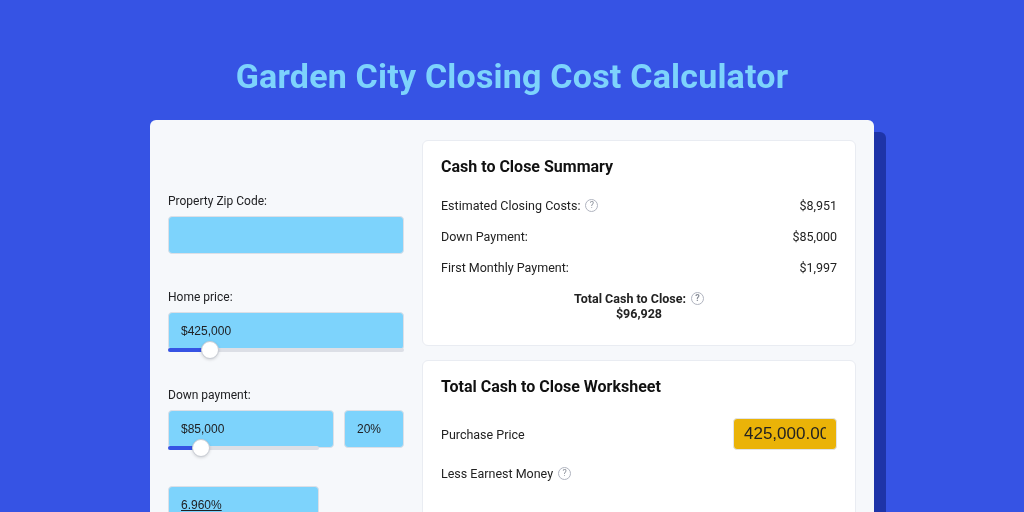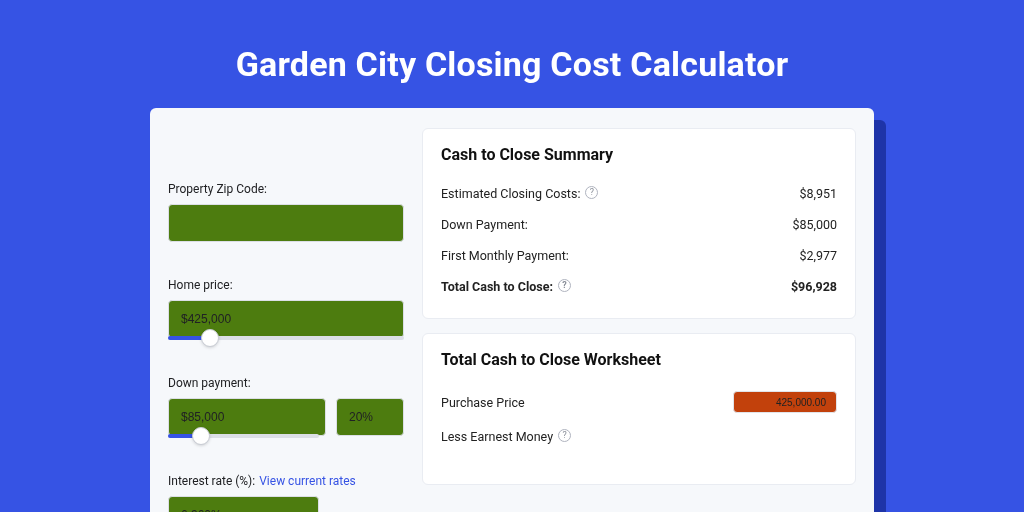--- a/index.html
+++ b/index.html
@@ -1,24 +1,24 @@
 <!DOCTYPE html>
 <html><head>
 <meta charset="utf-8">
 <style>
   * { box-sizing: border-box; margin: 0; padding: 0; }
   html, body { width: 1024px; height: 512px; overflow: hidden; font-family: -apple-system, BlinkMacSystemFont, "Segoe UI", Roboto, Helvetica, Arial, sans-serif; }
   body { background: #3653e4; }
 
   .hero-title {
-    color: #ffffff;
+    color: #7dd3fc;
     font-size: 34px;
     font-weight: 700;
     text-align: center;
-    padding-top: 44px;
+    padding-top: 56px;
     letter-spacing: 0.2px;
   }
 
   .app-shell-wrap {
     position: relative;
     width: 724px;
     margin: 24px auto 0 auto;
   }
   .shadow-card {
     position: absolute;
@@ -45,30 +45,30 @@
     color: #202124;
     margin-bottom: 8px;
     display: flex;
     align-items: baseline;
     gap: 4px;
   }
   .field-label a { color: #3653e4; text-decoration: none; font-size: 12px; }
   .text-input {
     width: 100%;
     height: 38px;
-    background: #4d7c0f;
+    background: #7dd3fc;
     border: 1px solid #dcdfe6;
     border-radius: 4px;
     padding: 0 12px;
     font-size: 12px;
     color: #202124;
   }
   .two-col { display: flex; gap: 10px; }
   .two-col .text-input:first-child { flex: 1 1 auto; }
-  .two-col .text-input.pct { width: 68px; flex: 0 0 auto; }
+  .two-col .text-input.pct { width: 60px; flex: 0 0 auto; }
 
   .slider-track {
     position: relative;
     height: 4px;
     background: #dcdfe6;
     border-radius: 2px;
     margin-top: -2px;
   }
   .slider-fill {
     position: absolute; left: 0; top: 0; height: 4px;
@@ -97,38 +97,38 @@
     margin-bottom: 14px;
   }
   .row {
     display: flex;
     justify-content: space-between;
     align-items: center;
     font-size: 12.5px;
     color: #222;
     padding: 8px 0;
   }
-  .row .lbl { display: flex; align-items: flex-start; gap: 5px; }
-  .row.bold { font-weight: 700; }
+  .row .lbl { display: flex; align-items: center; gap: 5px; }
+  .row.bold { font-weight: 700; flex-direction: column; }
   .help-icon {
     width: 13px; height: 13px; border-radius: 50%;
     border: 1px solid #b0b4bf;
     display: inline-flex; align-items: center; justify-content: center;
     font-size: 9px; color: #8a8f99; line-height: 1;
   }
 
   .ws-input {
-    width: 104px; height: 22px;
+    width: 104px; height: 32px;
     border: 1px solid #e1e4ea;
     border-radius: 4px;
-    font-size: 10px;
+    font-size: 17px;
     text-align: right;
     padding: 0 10px;
     color: #222;
-    background: #c2410c;
+    background: #eab308;
   }
 </style>
 </head>
 <body>
 
 <h1 class="hero-title">Garden City Closing Cost Calculator</h1>
 
 <div class="app-shell-wrap">
   <div class="shadow-card"></div>
 
@@ -156,24 +156,20 @@
           <input class="text-input" value="$85,000" style="">
           <input class="text-input pct" value="20%" style="">
         </div>
         <div class="slider-track" style="width:64%;">
           <div class="slider-fill" style="width:22%"></div>
           <div class="slider-thumb" style="left:22%"></div>
         </div>
       </div>
 
       <div class="field-block">
-        <div class="field-label">
-          <span>Interest rate (%):</span>
-          <a href="#">View current rates</a>
-        </div>
         <input class="text-input" style="width: 64%; text-decoration: underline;" value="6.960%">
         <div class="slider-track" style="width:64%;">
           <div class="slider-fill" style="width:30%"></div>
           <div class="slider-thumb" style="left:30%"></div>
         </div>
       </div>
 
     </div>
 
     <div class="right-col">
@@ -191,21 +187,21 @@
             <div class="row">
               <span class="lbl">
                 <span>Down Payment:</span>
               </span>
               <span>$85,000</span>
             </div>
             <div class="row">
               <span class="lbl">
                 <span>First Monthly Payment:</span>
               </span>
-              <span>$2,977</span>
+              <span>$1,997</span>
             </div>
             <div class="row bold">
               <span class="lbl">
                 <span>Total Cash to Close:</span>
                 <span class="help-icon">?</span>
               </span>
               <span>$96,928</span>
             </div>
           </div>
       </div>

